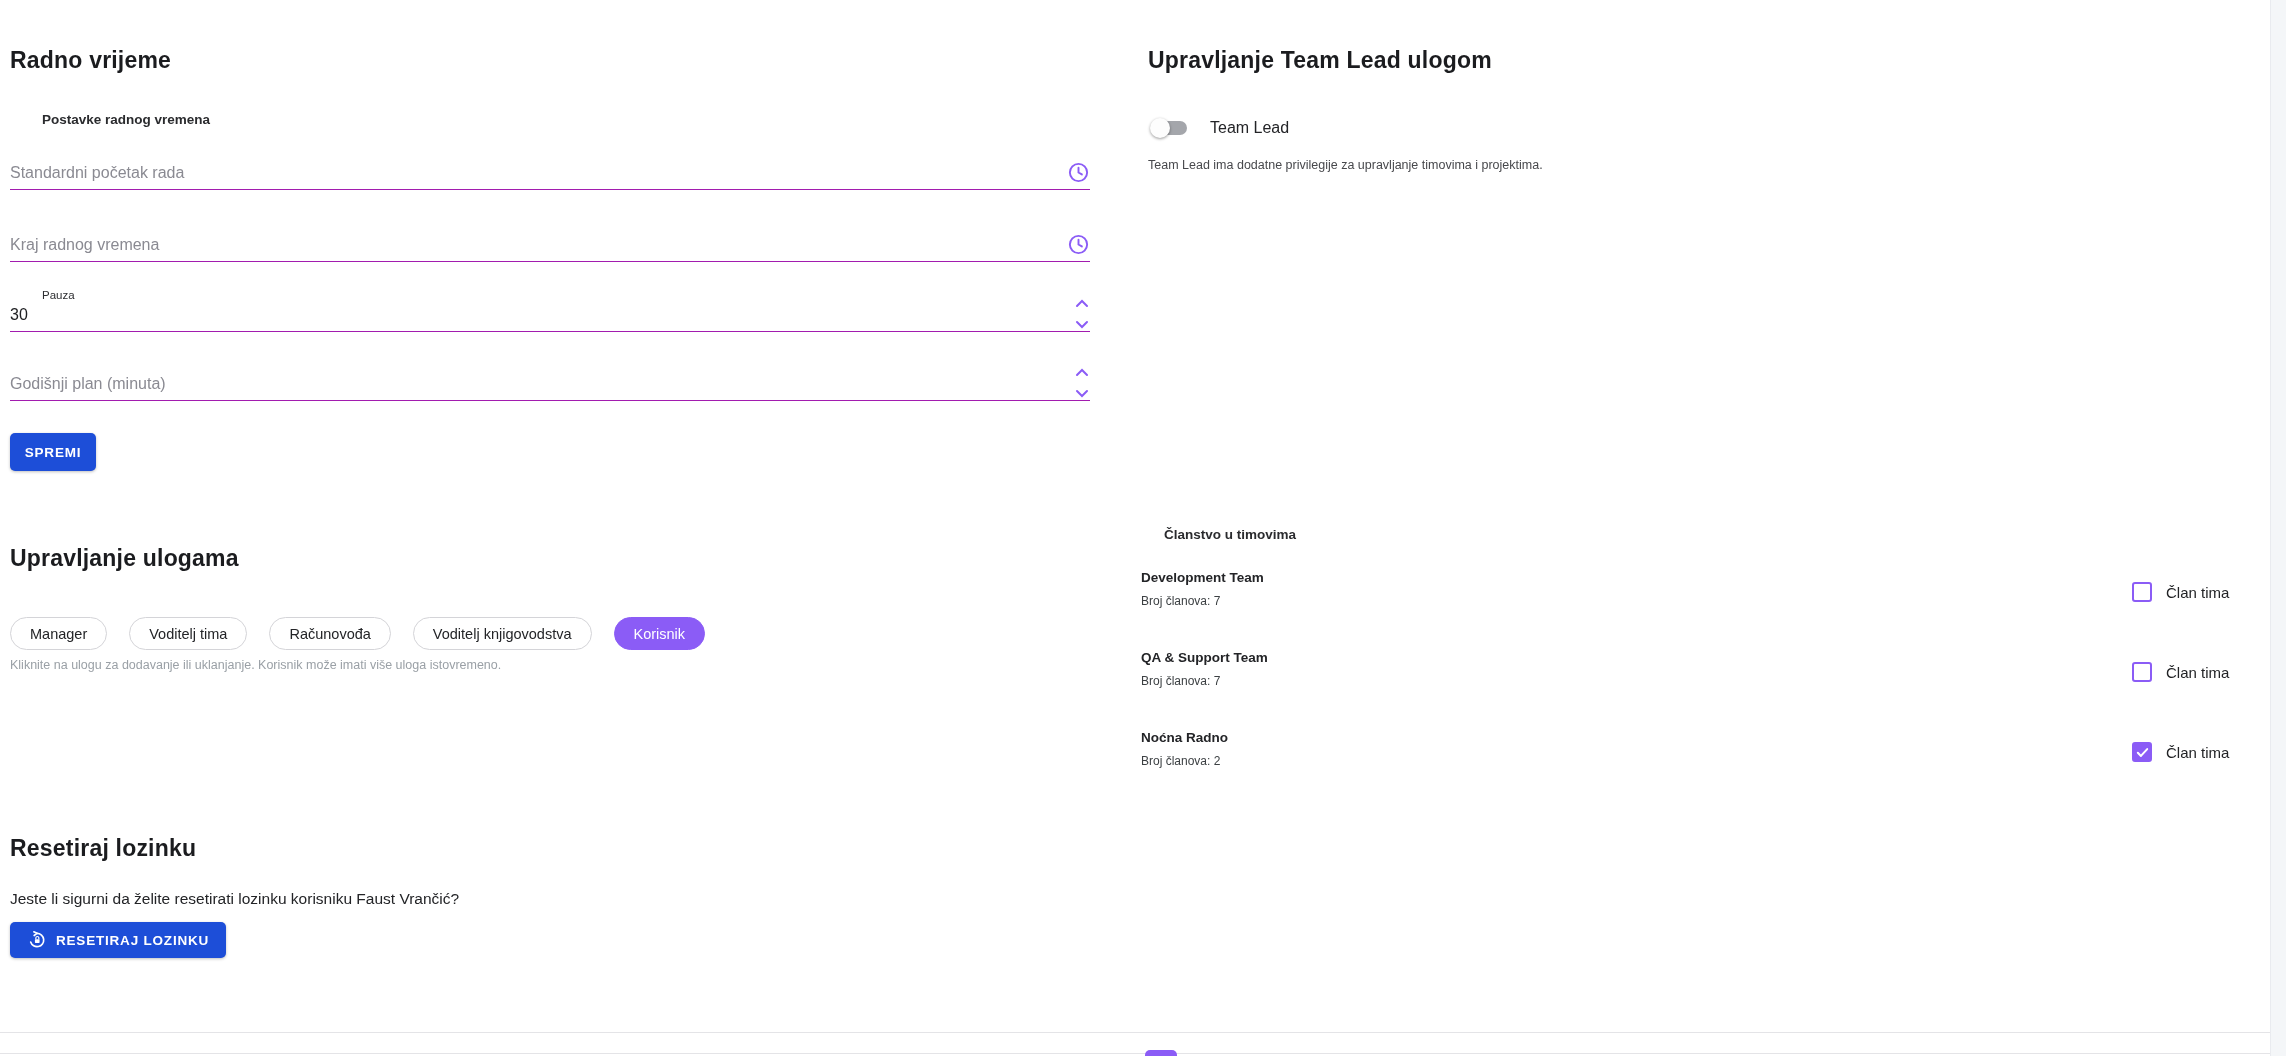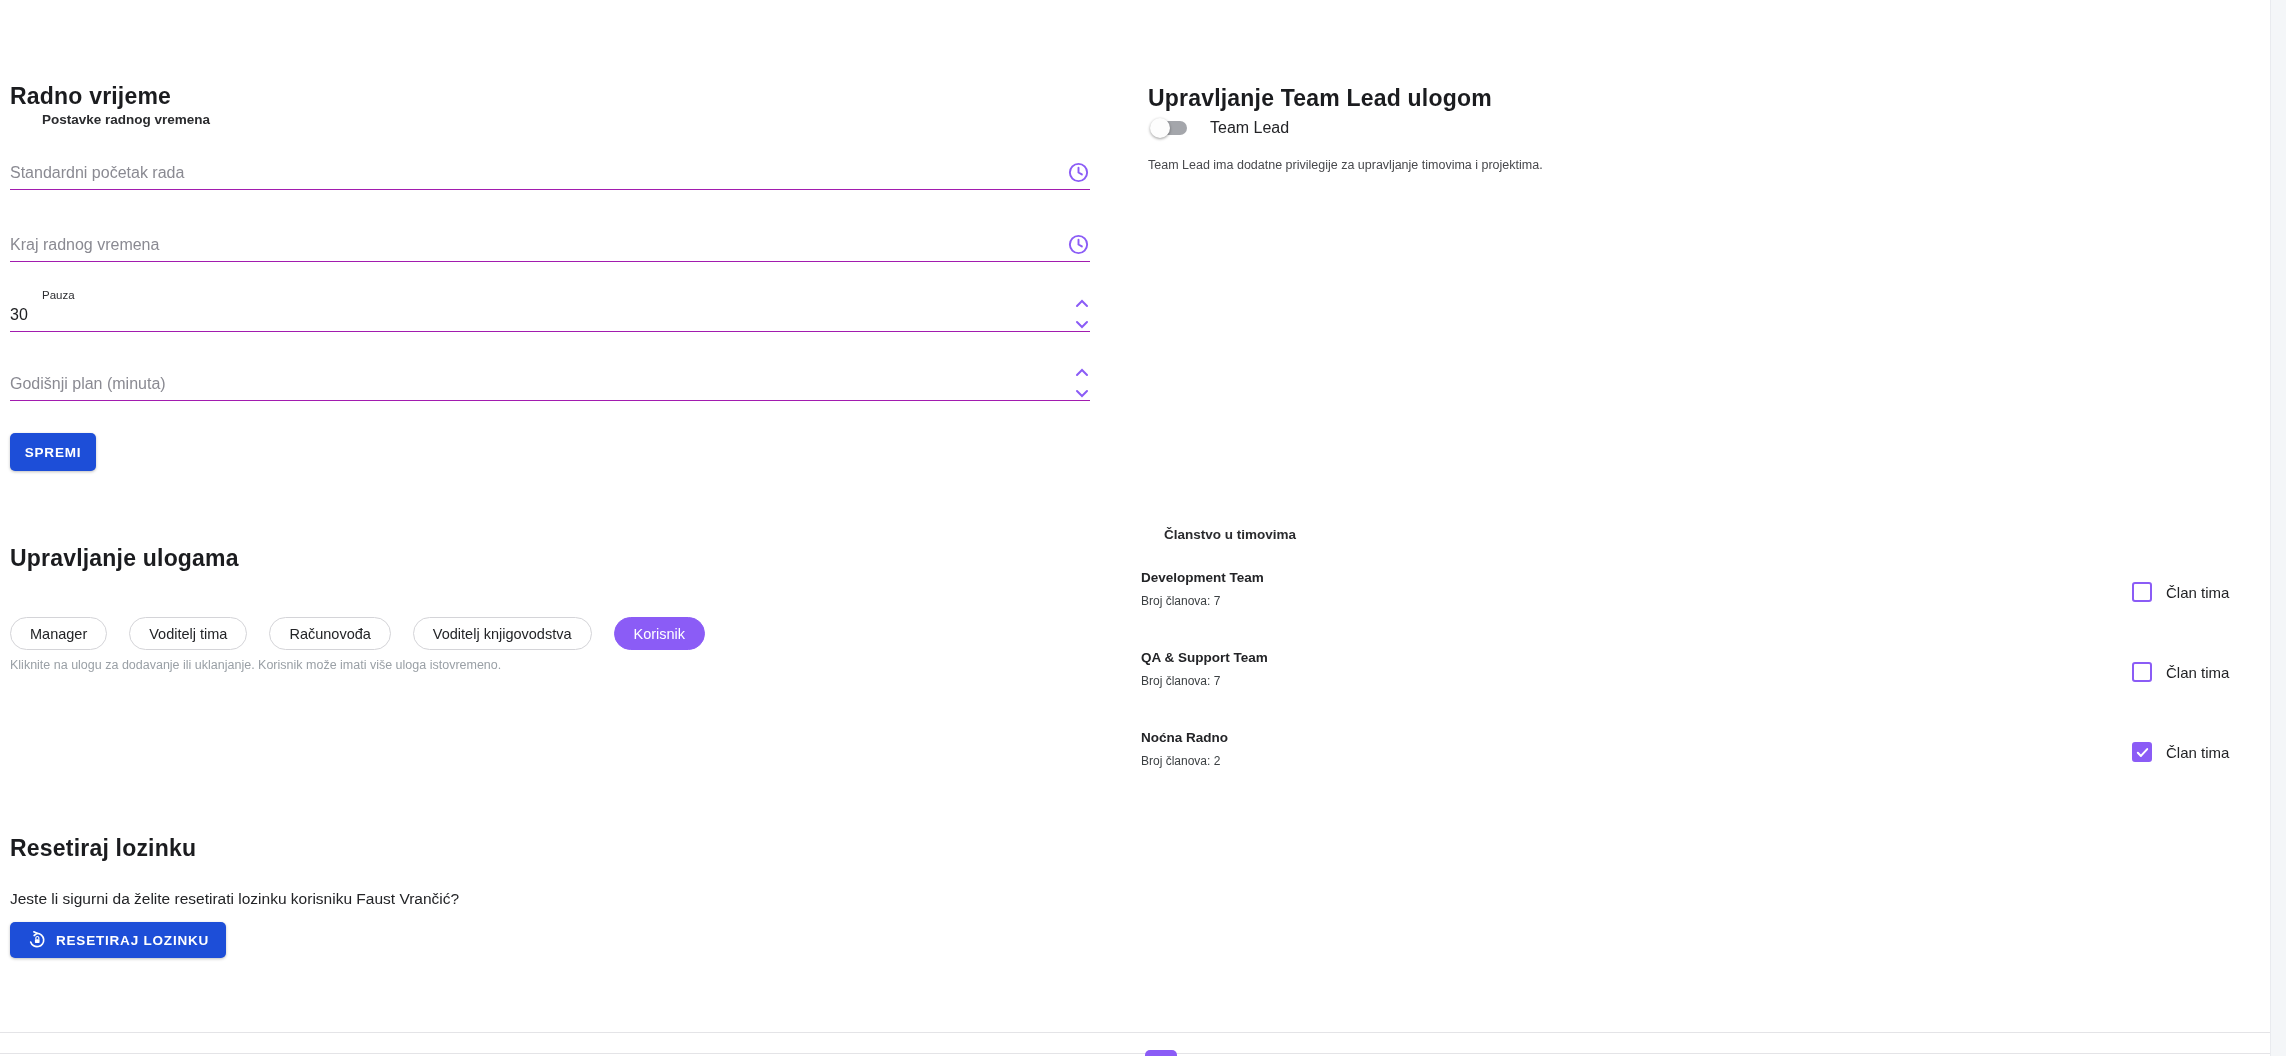--- a/index.html
+++ b/index.html
@@ -63,21 +63,21 @@
 
   .divider { position:absolute; left:0; width:2270px; height:1px; background:#e4e4e7; }
   .scroll-strip { position:absolute; right:0; top:0; width:16px; height:1056px;
                   background:#f4f6f8; border-left:1px solid #e9ebef; }
   .peek-btn { position:absolute; left:1145px; top:1050px; width:32px; height:8px;
               background:#8b5cf6; border-radius:5px 5px 0 0; }
 </style>
 </head>
 <body>
 
-<h2 class="abs section-title" style="left:10px; top:47px;margin-top:36px;">Radno vrijeme</h2>
+<h2 class="abs section-title" style="left:10px; top:47px;">Radno vrijeme</h2>
 
 <div class="abs subheading" style="left:10px; top:112px;">Postavke radnog vremena</div>
 
 <div class="u-field" style="top:164px;">
   <input type="text" placeholder="Standardni početak rada" style="">
   <span class="trail-icon">
     <svg viewBox="0 0 24 24" width="23" height="23" fill="none" stroke="#8b5cf6" stroke-width="2" stroke-linecap="round">
       <circle cx="12" cy="12" r="9"></circle>
         <path d="M12 7v5l3.5 2"></path>
     </svg>
@@ -142,21 +142,21 @@
     <svg viewBox="0 0 24 24" width="20" height="20" fill="none">
       <path d="M12 4a8 8 0 1 1-7.6 10.4" stroke="#fff" stroke-width="2" stroke-linecap="round"></path>
       <path d="M12 4L8.2 2.2M12 4L8.6 6.6" stroke="#fff" stroke-width="2" stroke-linecap="round"></path>
       <rect x="9.5" y="11" width="5.6" height="4.6" rx="0.8" fill="#fff"></rect>
       <path d="M10.6 11V9.6a1.8 1.8 0 0 1 3.6 0V11" stroke="#fff" stroke-width="1.4" fill="none"></path>
     </svg>
   </span>
   <span>RESETIRAJ LOZINKU</span>
 </button>
 
-<h2 class="abs section-title" style="left:1148px; top:47px;margin-top:38px;">Upravljanje Team Lead ulogom</h2>
+<h2 class="abs section-title" style="left:1148px; top:47px;">Upravljanje Team Lead ulogom</h2>
 
 <div class="abs" style="left:1152px; top:118px; display:flex; align-items:center; gap:22px;">
   <span class="switch" id="team-lead-switch">
     <span class="track"></span>
       <span class="thumb"></span>
   </span>
   <span style="font-size:16px; color:#232427;">Team Lead</span>
 </div>
 
 <div class="abs" style="left:1148px; top:158px; font-size:12.5px; color:#47484c;">Team Lead ima dodatne privilegije za upravljanje timovima i projektima.</div>

